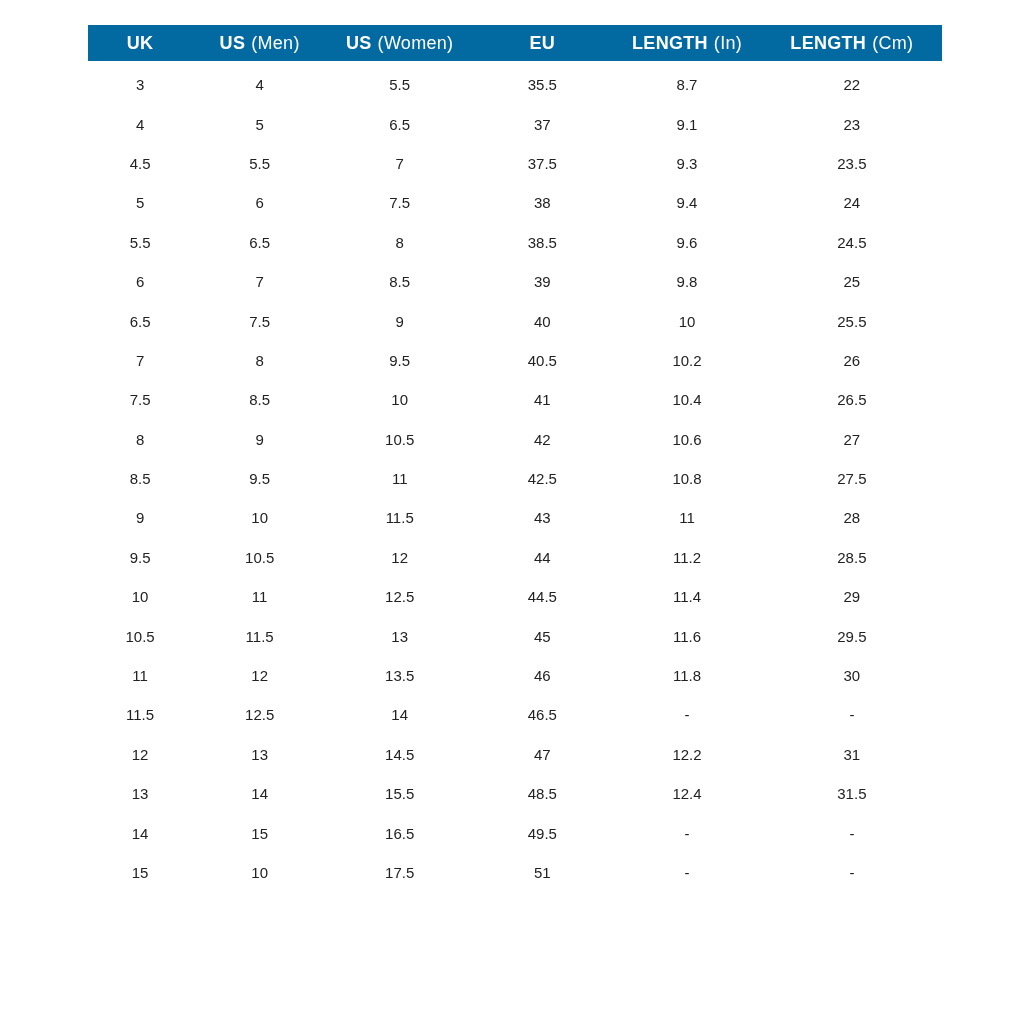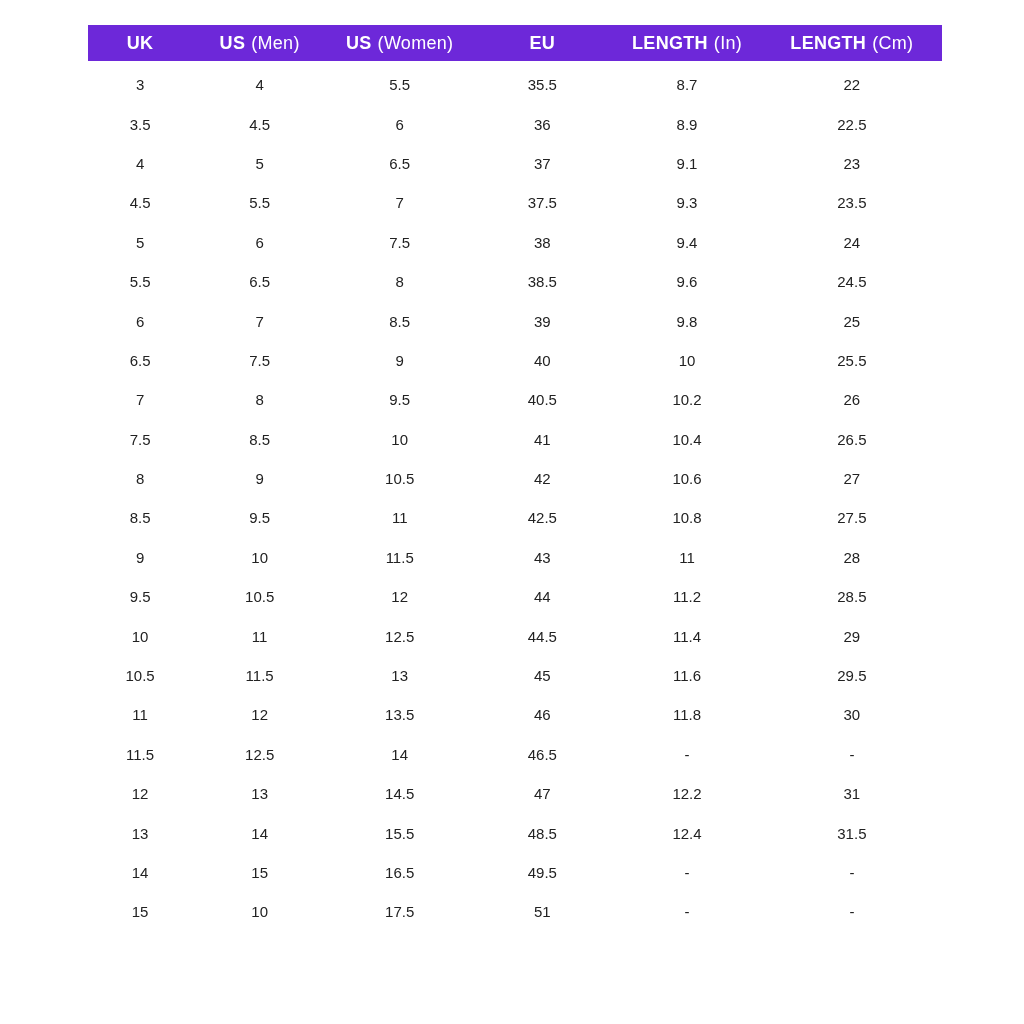--- a/index.html
+++ b/index.html
@@ -69,21 +69,21 @@
     color: #222222;
   }
 </style>
 </head>
 <body>
 
 <div class="wrap">
 
 
 
-  <div class="bar" style="background: #6d28d9; color: rgb(255, 255, 255);">
+  <div class="bar" style="background: #0369a1; color: rgb(255, 255, 255);">
     <div class="hcol c1"><span class="b">UK</span><span class="n"></span></div>
     <div class="hcol c2"><span class="b">US</span><span class="n">(Men)</span></div>
     <div class="hcol c3"><span class="b">US</span><span class="n">(Women)</span></div>
     <div class="hcol c4"><span class="b">EU</span><span class="n"></span></div>
     <div class="hcol c5"><span class="b">LENGTH</span><span class="n">(In)</span></div>
     <div class="hcol c6"><span class="b">LENGTH</span><span class="n">(Cm)</span></div>
   </div>
 
   <table>
     <colgroup>
@@ -97,28 +97,20 @@
     <tbody>
         <tr>
           <td style="color: rgb(34, 34, 34);">3</td>
           <td style="color: rgb(34, 34, 34);">4</td>
           <td style="color: rgb(34, 34, 34);">5.5</td>
           <td style="color: rgb(34, 34, 34);">35.5</td>
           <td style="color: rgb(34, 34, 34);">8.7</td>
           <td style="color: rgb(34, 34, 34);">22</td>
         </tr>
         <tr>
-          <td style="color: rgb(34, 34, 34);">3.5</td>
-          <td style="color: rgb(34, 34, 34);">4.5</td>
-          <td style="color: rgb(34, 34, 34);">6</td>
-          <td style="color: rgb(34, 34, 34);">36</td>
-          <td style="color: rgb(34, 34, 34);">8.9</td>
-          <td style="color: rgb(34, 34, 34);">22.5</td>
-        </tr>
-        <tr>
           <td style="color: rgb(34, 34, 34);">4</td>
           <td style="color: rgb(34, 34, 34);">5</td>
           <td style="color: rgb(34, 34, 34);">6.5</td>
           <td style="color: rgb(34, 34, 34);">37</td>
           <td style="color: rgb(34, 34, 34);">9.1</td>
           <td style="color: rgb(34, 34, 34);">23</td>
         </tr>
         <tr>
           <td style="color: rgb(34, 34, 34);">4.5</td>
           <td style="color: rgb(34, 34, 34);">5.5</td>

